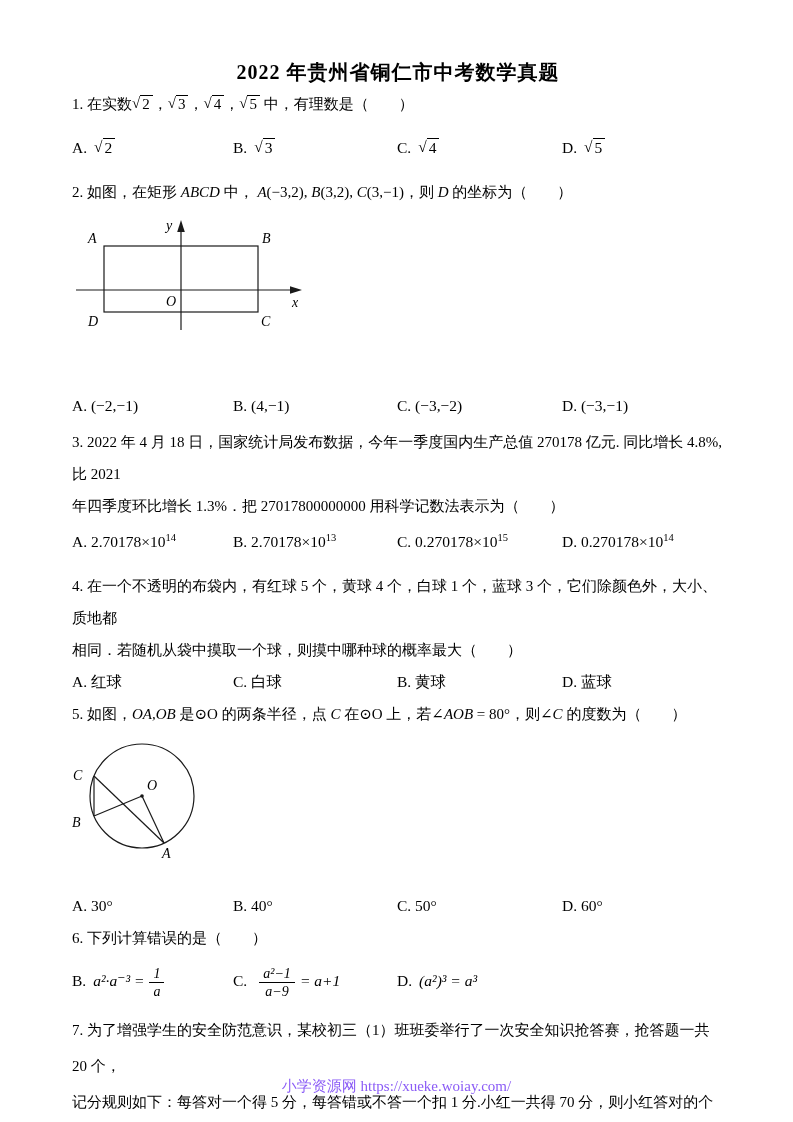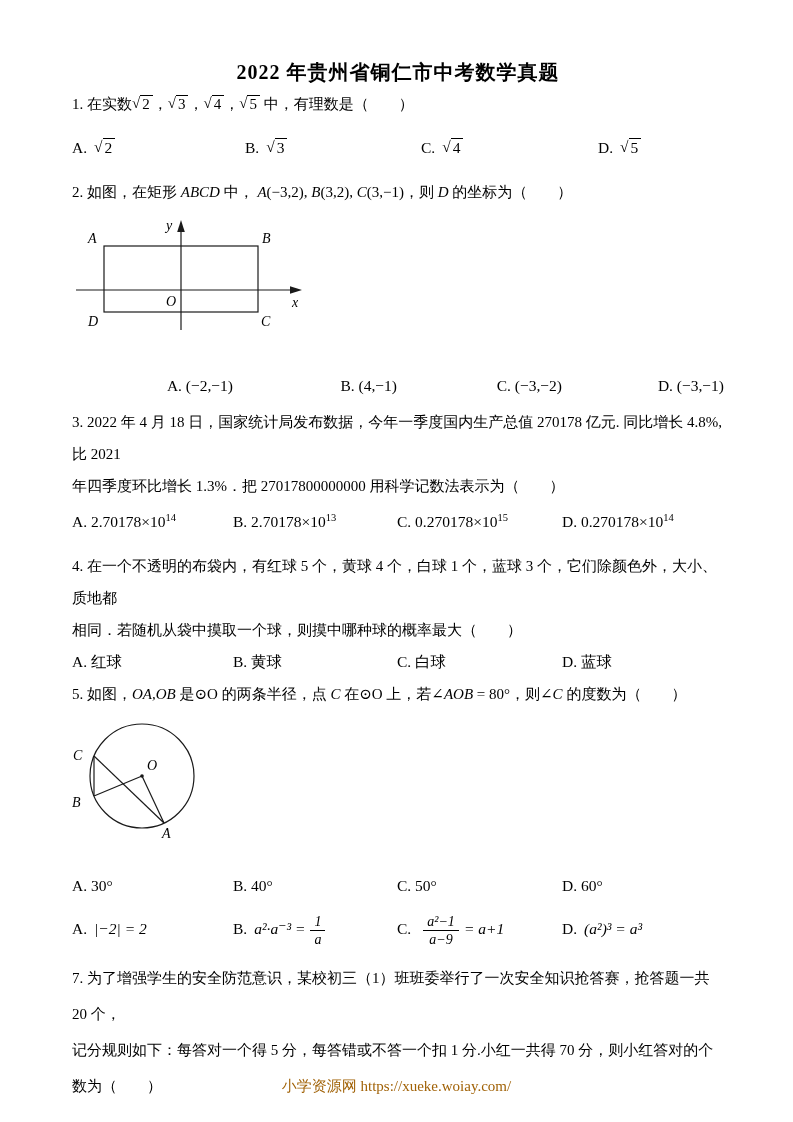--- a/index.html
+++ b/index.html
@@ -30,26 +30,26 @@
     display:inline-flex; flex-direction:column; align-items:center;
     vertical-align:middle; margin:0 5px; font-size:14px; line-height:1.25;
   }
   .frac .num { border-bottom:1px solid #000; padding:0 4px; }
   .figwrap { display:block; }
   .fig1wrap { margin:4px 0 0 -4px; }
   .fig2wrap { margin:4px 0 0 -12px; }
   svg .st { stroke:#1a1a1a; stroke-width:1.2; fill:none; }
   svg .fillb { fill:#1a1a1a; stroke:none; }
   svg text { font-size:14px; font-style:italic; font-family:"Liberation Serif","DejaVu Serif",serif; fill:#000; }
-  .mt12 { margin-top:12px;gap:12px; } .mt2 { margin-top:12px; } .mt4 { margin-top:4px; }
-  .mt8 { margin-top:8px; } .mt18 { margin-top:12px; } .mt32 { margin-top:28px;text-align:right; }
+  .mt12 { margin-top:12px; } .mt2 { margin-top:12px; } .mt4 { margin-top:4px; }
+  .mt8 { margin-top:8px; } .mt18 { margin-top:12px; } .mt32 { margin-top:48px; }
   .optsm { line-height:46px; }
   .footer {
     position:absolute; bottom:26px; left:0; width:100%;
-    text-align:center; color:#a16207; font-size:15px;
+    text-align:center; color:#8b5cf6; font-size:15px;
   }
 </style>
 </head>
 <body>
 
 <div class="page">
 
   <h1 class="title">2022 年贵州省铜仁市中考数学真题</h1>
 
   <p class="qline"><span>1. 在实数</span><span class="sqrt"><span class="rsign">√</span><span class="rbar">2</span></span><span>，</span><span class="sqrt"><span class="rsign">√</span><span class="rbar">3</span></span><span>，</span><span class="sqrt"><span class="rsign">√</span><span class="rbar">4</span></span><span>，</span><span class="sqrt"><span class="rsign">√</span><span class="rbar">5</span></span><span> 中，有理数是（　　）</span></p>
@@ -96,22 +96,22 @@
     <span class="opt"><span>C. 0.270178×10</span><sup>15</sup></span>
     <span class="opt"><span>D. 0.270178×10</span><sup>14</sup></span>
   </div>
 
   <p class="qline mt2">
       <span class="ln">4. 在一个不透明的布袋内，有红球 5 个，黄球 4 个，白球 1 个，蓝球 3 个，它们除颜色外，大小、质地都</span>
       <span class="ln">相同．若随机从袋中摸取一个球，则摸中哪种球的概率最大（　　）</span>
     </p>
   <div class="opts">
     <span class="opt">A. 红球</span>
+    <span class="opt">C. 白球</span>
     <span class="opt">B. 黄球</span>
-    <span class="opt">C. 白球</span>
     <span class="opt">D. 蓝球</span>
   </div>
 
   <p class="qline"><span>5. 如图，</span><span class="mi">OA,OB</span><span> 是⊙O 的两条半径，点 </span><span class="mi">C</span><span> 在⊙O 上，若∠</span><span class="mi">AOB</span><span> = 80°，则∠</span><span class="mi">C</span><span> 的度数为（　　）</span></p>
 
   <div class="figwrap fig2wrap">
     <svg width="172" height="140" viewBox="0 0 172 140">
       <circle class="st" cx="82" cy="62" r="52"></circle>
       <circle class="fillb" cx="82" cy="62" r="1.8"></circle>
       <line class="st" x1="82" y1="62" x2="34" y2="82"></line>
@@ -125,22 +125,22 @@
     </svg>
   </div>
 
   <div class="opts mt18">
     <span class="opt">A. 30°</span>
     <span class="opt">B. 40°</span>
     <span class="opt">C. 50°</span>
     <span class="opt">D. 60°</span>
   </div>
 
+  <p class="qline">6. 下列计算错误的是（　　）</p>
   <div class="opts optsm mt4">
-    <span class="opt"><span class="olabel">A.</span><span class="mi">|−2| = 2</span></span>
     <span class="opt"><span class="olabel">B.</span><span class="mi">a²·a⁻³ =</span><span class="frac">
           <span class="num mi">1</span>
           <span class="den mi">a</span>
         </span></span>
     <span class="opt"><span class="olabel">C.</span><span class="frac">
           <span class="num mi">a²−1</span>
           <span class="den mi">a−9</span>
         </span><span class="mi">= a+1</span></span>
     <span class="opt"><span class="olabel">D.</span><span class="mi">(a²)³ = a³</span></span>
   </div>

